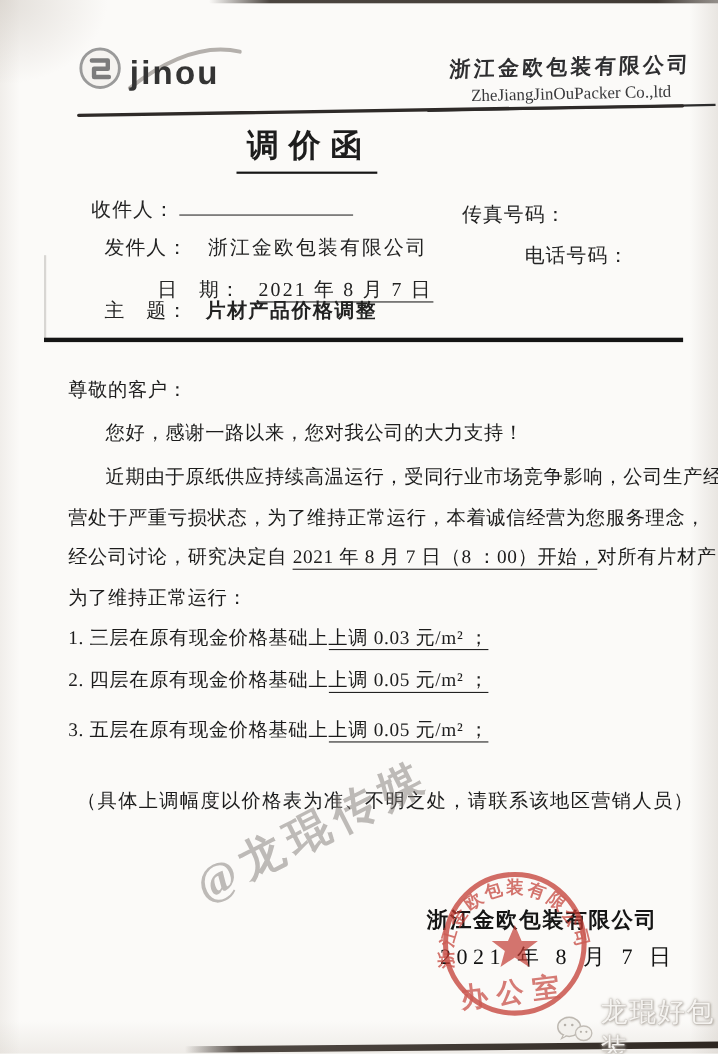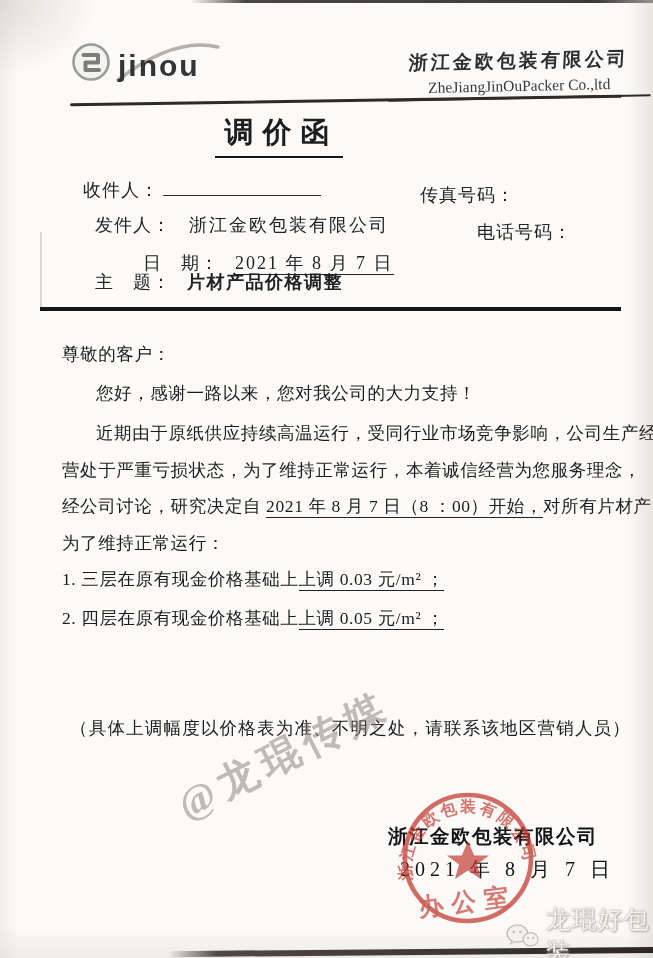--- a/index.html
+++ b/index.html
@@ -138,20 +138,23 @@
     <span>经公司讨论，研究决定自 </span><span class="u">2021 年 8 月 7 日（8 ：00）开始，</span><span>对所有片材产</span>
   </div>
   <div class="abs bodyline p-l4">为了维持正常运行：</div>
 
   <div class="abs bodyline item1">
     <span>1. 三层在原有现金价格基础上</span><span class="u">上调 0.03 元/m² ；</span>
   </div>
   <div class="abs bodyline item2">
     <span>2. 四层在原有现金价格基础上</span><span class="u">上调 0.05 元/m² ；</span>
   </div>
+  <div class="abs bodyline item3">
+    <span>3. 五层在原有现金价格基础上</span><span class="u">上调 0.05 元/m² ；</span>
+  </div>
 
   <div class="abs bodyline note">（具体上调幅度以价格表为准、不明之处，请联系该地区营销人员）</div>
 
   <div class="abs wm-diag">@龙琨传媒</div>
 
   <div class="abs sig-co">浙江金欧包装有限公司</div>
   <div class="abs sig-date">2021 年 8 月 7 日</div>
 
   <div class="abs stamp">
     <svg width="164" height="164" viewBox="0 0 164 164">

